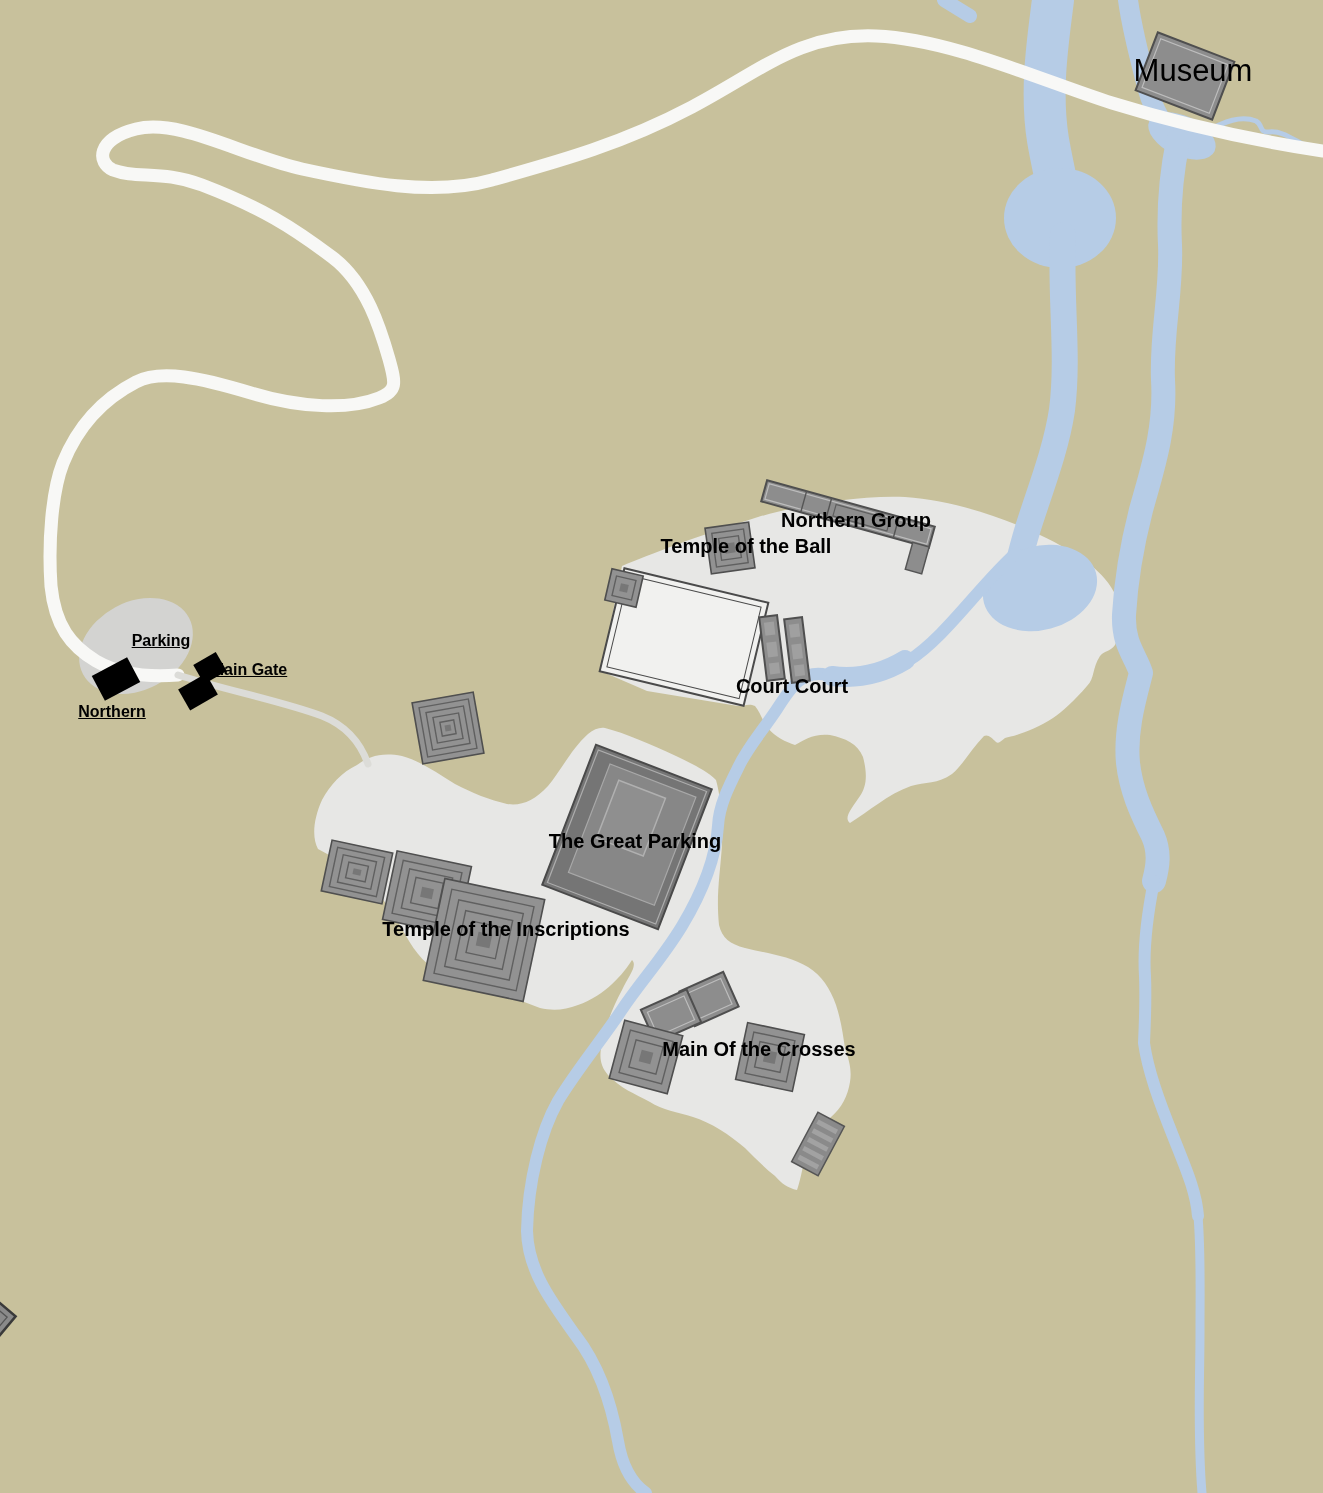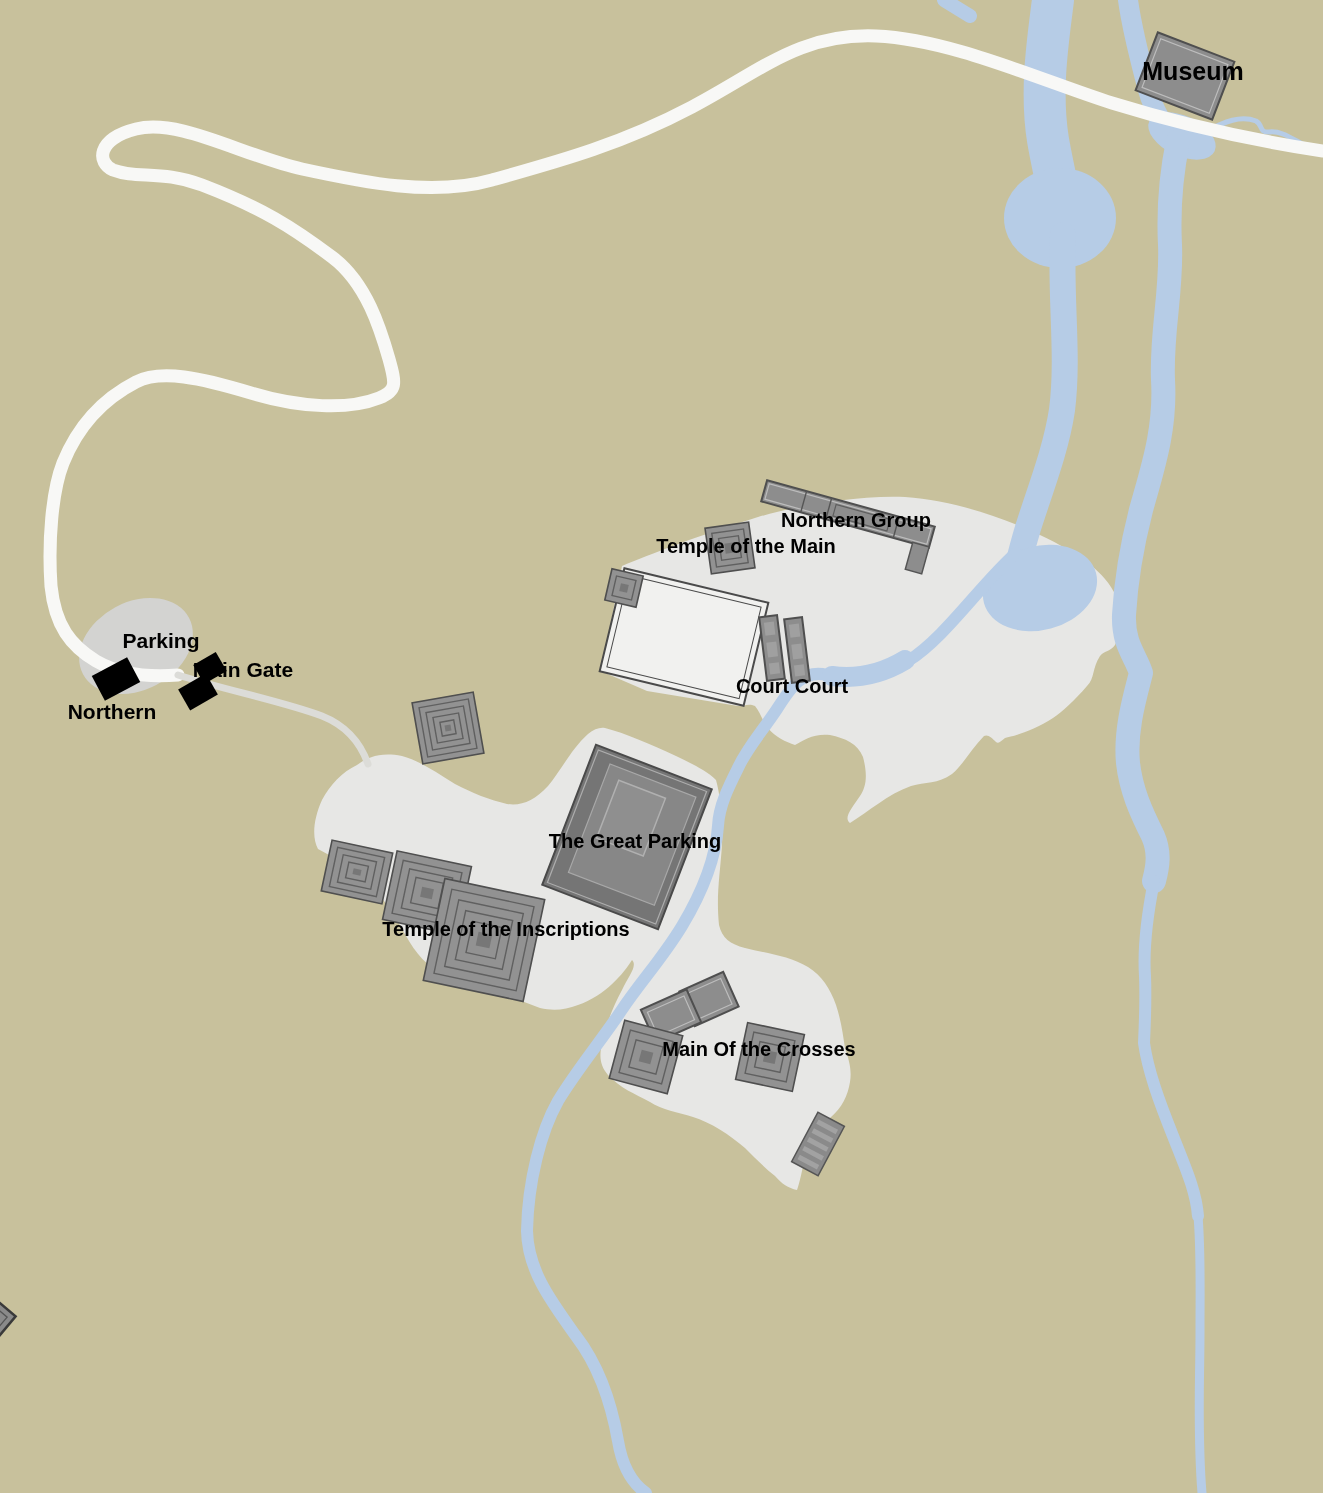--- a/index.html
+++ b/index.html
@@ -14,22 +14,22 @@
   .map-label{
     position:absolute;
     transform:translate(-50%,-50%);
     white-space:nowrap;
     color:var(--label,#000);
     font-weight:700;
     font-size:20px;
     letter-spacing:0px;
     pointer-events:none;
   }
-  .map-label.regular{font-weight:700;font-size:25px;}
-  .map-label.sz19{font-size:21px;}
+  .map-label.regular{font-weight:400;font-size:31px;}
+  .map-label.sz19{font-size:16px;text-decoration:underline;}
   
   .water-stroke{fill:none;stroke:var(--water);stroke-linecap:round;stroke-linejoin:round;}
   .water-fill{fill:var(--water);stroke:none;}
   .road{fill:none;stroke:var(--road);stroke-width:13;stroke-linecap:round;stroke-linejoin:round;}
   .trail{fill:none;stroke:var(--trail);stroke-width:7;stroke-linecap:round;}
   .site{fill:var(--site_area);stroke:none;}
   .bld{fill:var(--building);stroke:var(--outline);stroke-width:2;}
   .bld-inner{fill:none;stroke:#bdbdbd;stroke-width:1.2;}
   .ring{fill:none;stroke:#606060;stroke-width:1.4;}
   .pyr{fill:#929292;stroke:var(--outline);stroke-width:1.6;}
@@ -285,21 +285,21 @@
     </g>
 
     <g transform="translate(-5 1316) rotate(40)">
       <rect x="-16" y="-13" width="32" height="26" fill="#8a8a8a" stroke="#3a3a3a" stroke-width="2.5"></rect>
       <rect x="-10" y="-7" width="20" height="14" fill="none" stroke="#555" stroke-width="1.3"></rect>
     </g>
   </svg>
 
   <div class="map-label regular" style="left:1193px;top:71px;">Museum</div>
   <div class="map-label" style="left:856px;top:520px;text-align:right;">Northern Group</div>
-  <div class="map-label" style="left:746px;top:546px;">Temple of the Main</div>
+  <div class="map-label" style="left:746px;top:546px;">Temple of the Ball</div>
   <div class="map-label" style="left:792px;top:686px;">Court Court</div>
   <div class="map-label sz19" style="left:161px;top:641px;">Parking</div>
-  <div class="map-label sz19" style="left:243px;top:670px;">Main Gate</div>
+  <div class="map-label sz19" style="left:249px;top:670px;">Main Gate</div>
   <div class="map-label sz19" style="left:112px;top:712px;">Northern</div>
   <div class="map-label" style="left:635px;top:841px;">The Great Parking</div>
   <div class="map-label" style="left:506px;top:929px;">Temple of the Inscriptions</div>
   <div class="map-label" style="left:759px;top:1049px;">Main Of the Crosses</div>
 </div>
 
 </body></html>

